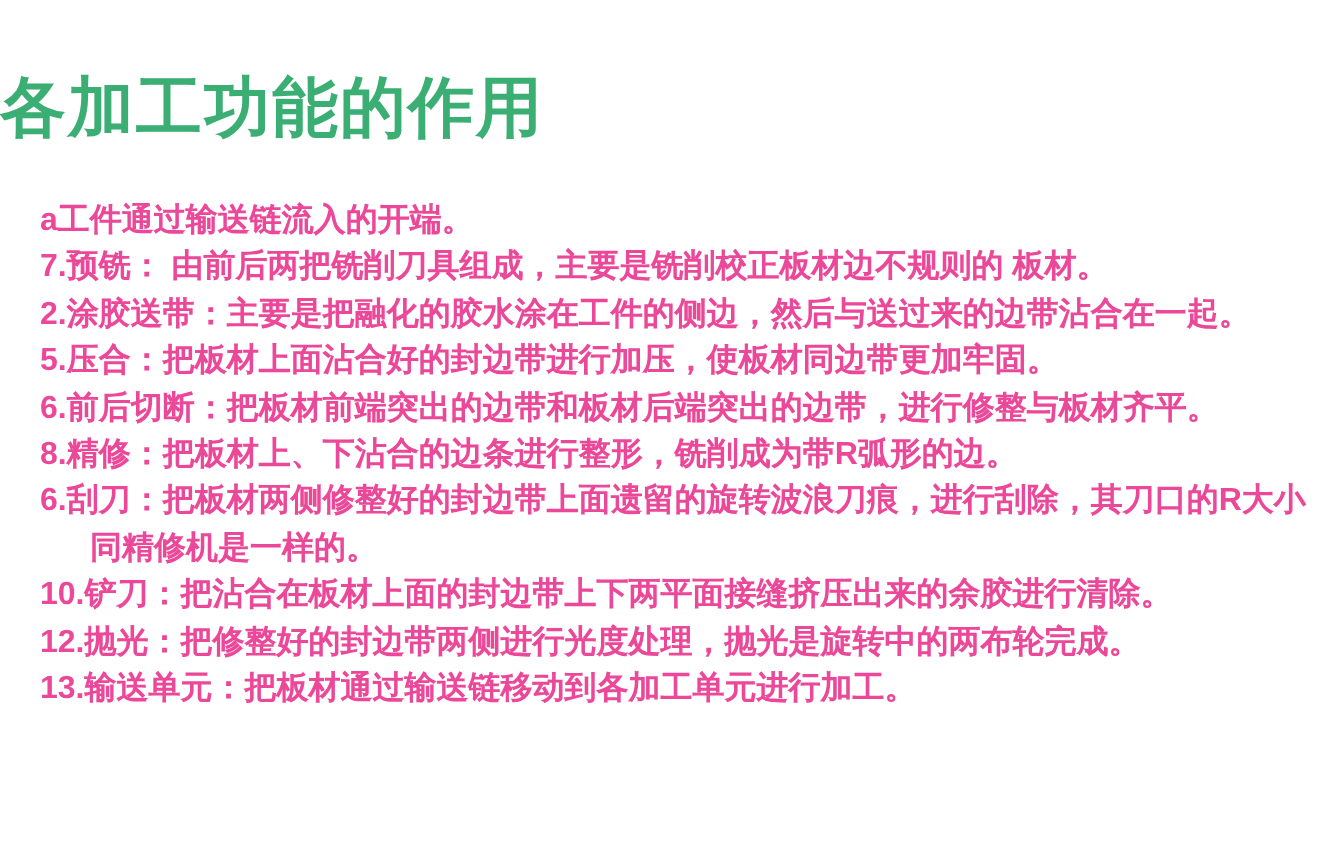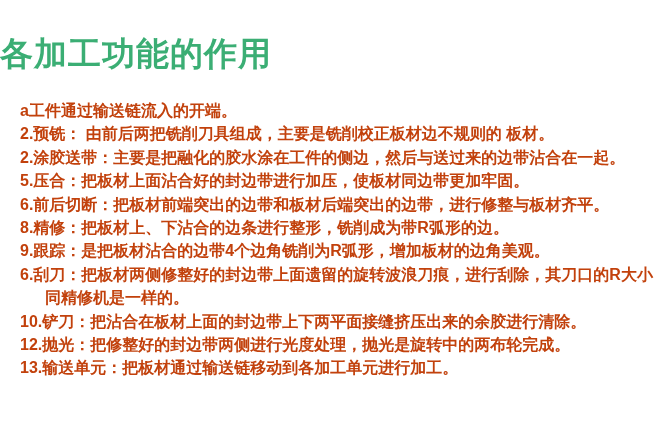--- a/index.html
+++ b/index.html
@@ -28,40 +28,39 @@
     letter-spacing: 1px;
     line-height: 40px;
   }
   .content {
     position: absolute;
     top: 99px;
     left: 20px;
     width: 637px;
     font-size: 16px;
     font-weight: bold;
-    color: #c2410c;
+    color: #ec4899;
     line-height: 23.4px;
     letter-spacing: 0px;
   }
   .content .line {
     padding-left: 25px;
     text-indent: -25px;
   }
 </style>
 </head>
 <body>
 
 <div class="slide">
   <h1 class="slide-title">各加工功能的作用</h1>
   <div class="content">
     <div class="line">a工件通过输送链流入的开端。</div>
-    <div class="line">2.预铣： 由前后两把铣削刀具组成，主要是铣削校正板材边不规则的 板材。</div>
+    <div class="line">7.预铣： 由前后两把铣削刀具组成，主要是铣削校正板材边不规则的 板材。</div>
     <div class="line">2.涂胶送带：主要是把融化的胶水涂在工件的侧边，然后与送过来的边带沾合在一起。</div>
     <div class="line">5.压合：把板材上面沾合好的封边带进行加压，使板材同边带更加牢固。</div>
     <div class="line">6.前后切断：把板材前端突出的边带和板材后端突出的边带，进行修整与板材齐平。</div>
     <div class="line">8.精修：把板材上、下沾合的边条进行整形，铣削成为带R弧形的边。</div>
-    <div class="line">9.跟踪：是把板材沾合的边带4个边角铣削为R弧形，增加板材的边角美观。</div>
     <div class="line">6.刮刀：把板材两侧修整好的封边带上面遗留的旋转波浪刀痕，进行刮除，其刀口的R大小同精修机是一样的。</div>
     <div class="line">10.铲刀：把沾合在板材上面的封边带上下两平面接缝挤压出来的余胶进行清除。</div>
     <div class="line">12.抛光：把修整好的封边带两侧进行光度处理，抛光是旋转中的两布轮完成。</div>
     <div class="line">13.输送单元：把板材通过输送链移动到各加工单元进行加工。</div>
   </div>
 </div>
 
 </body></html>

